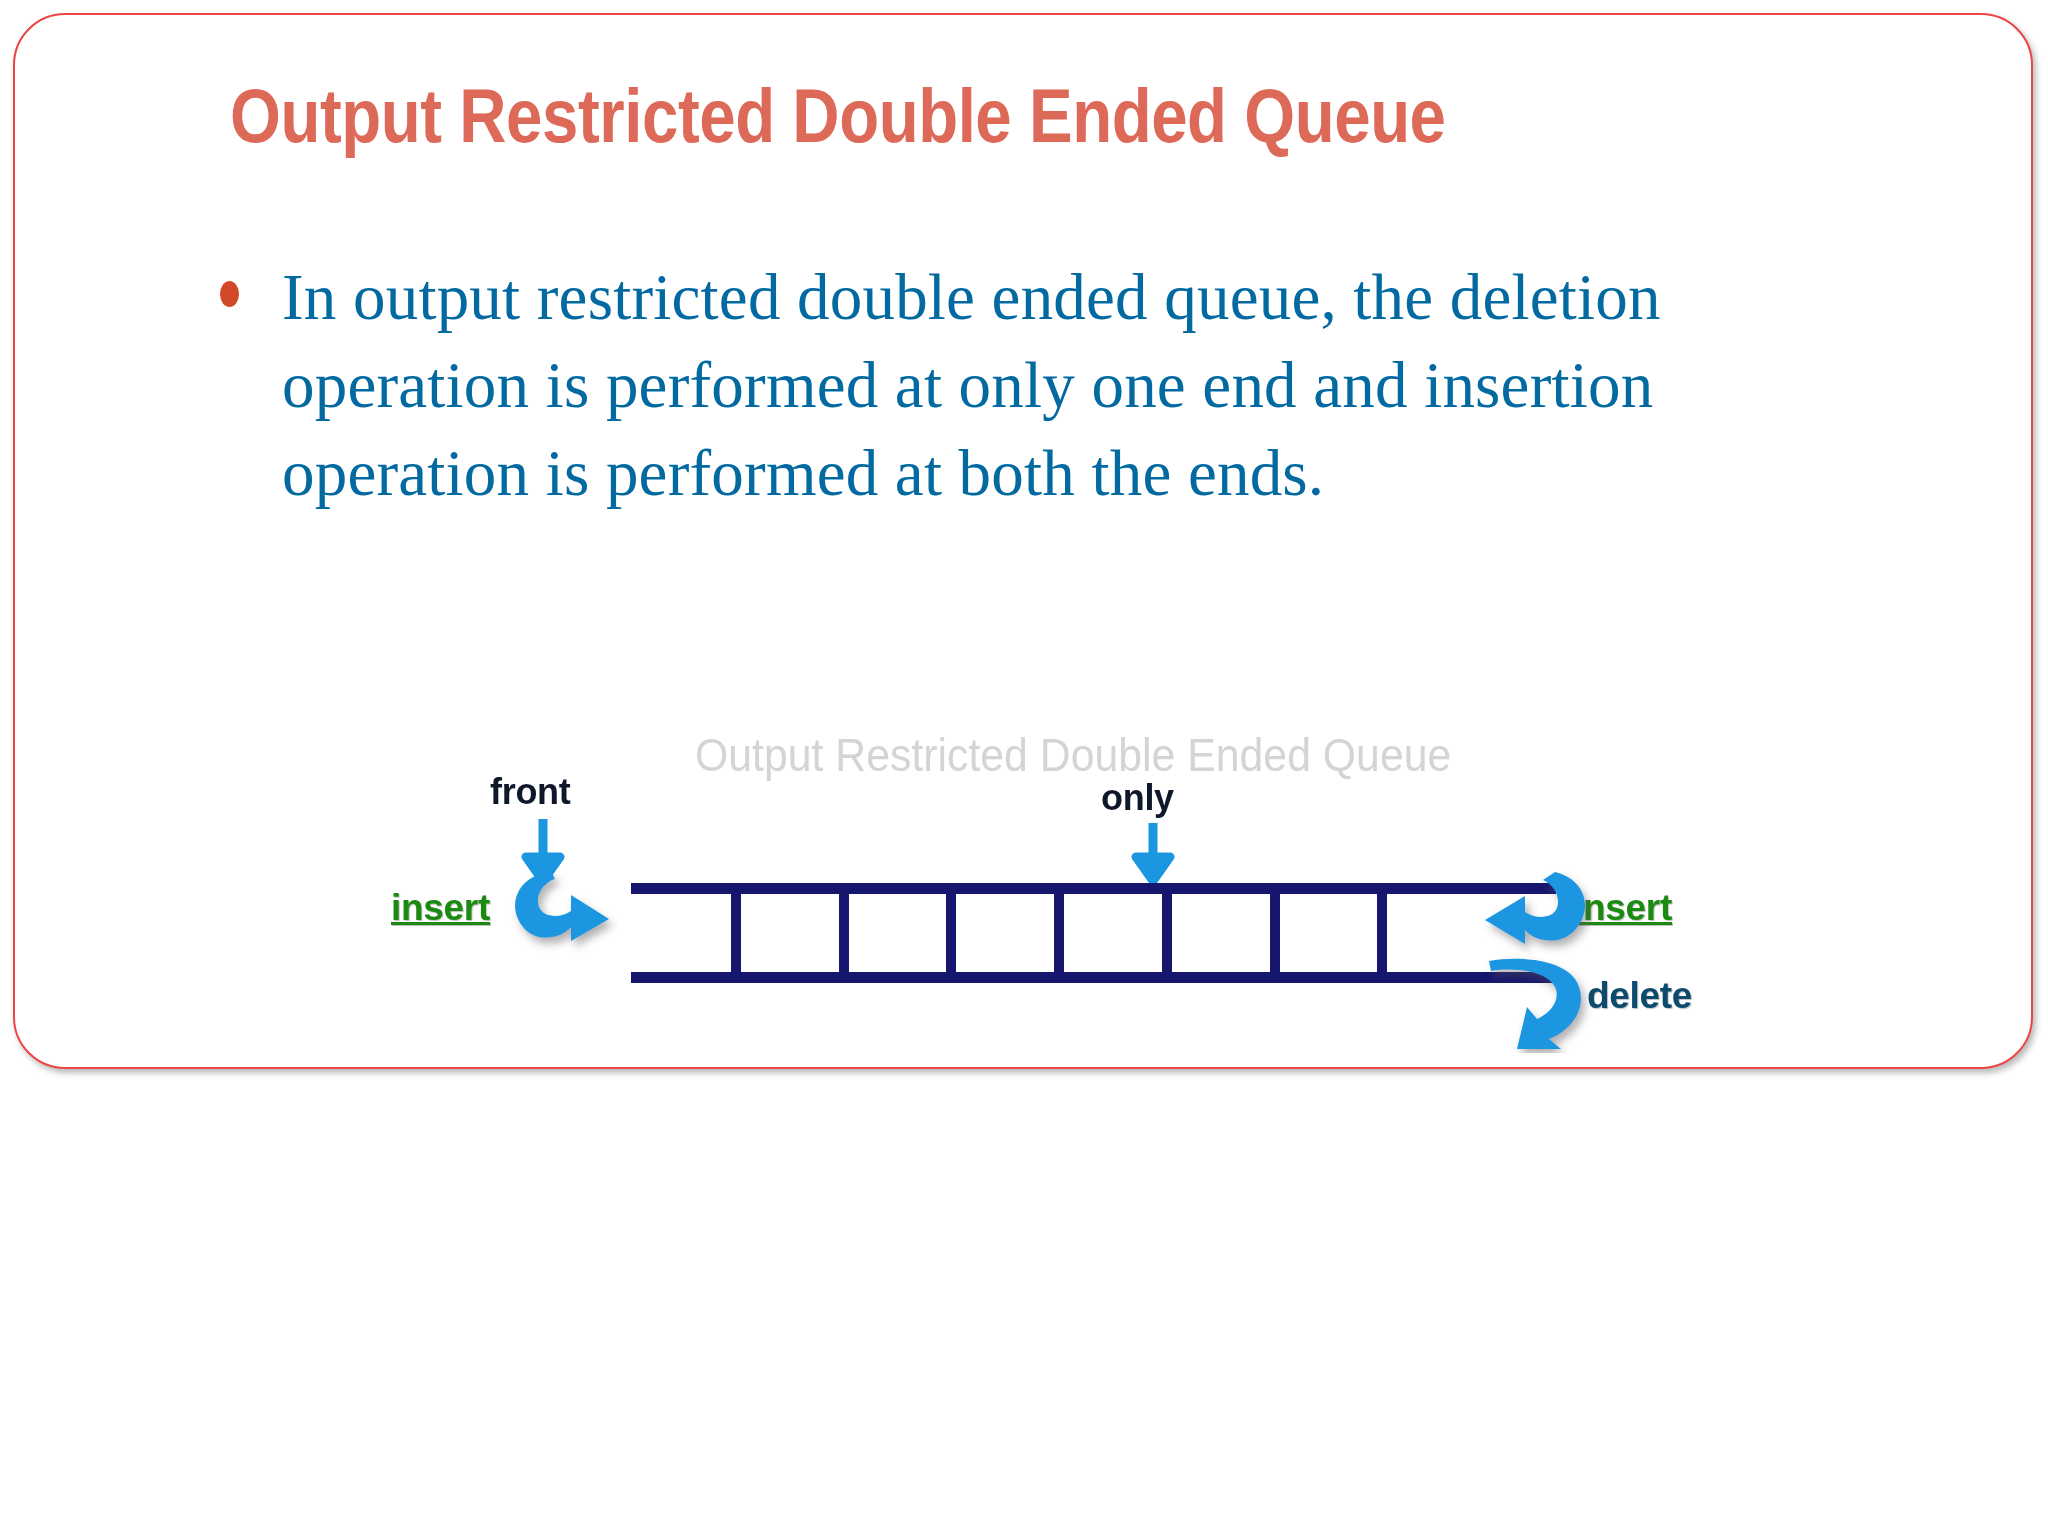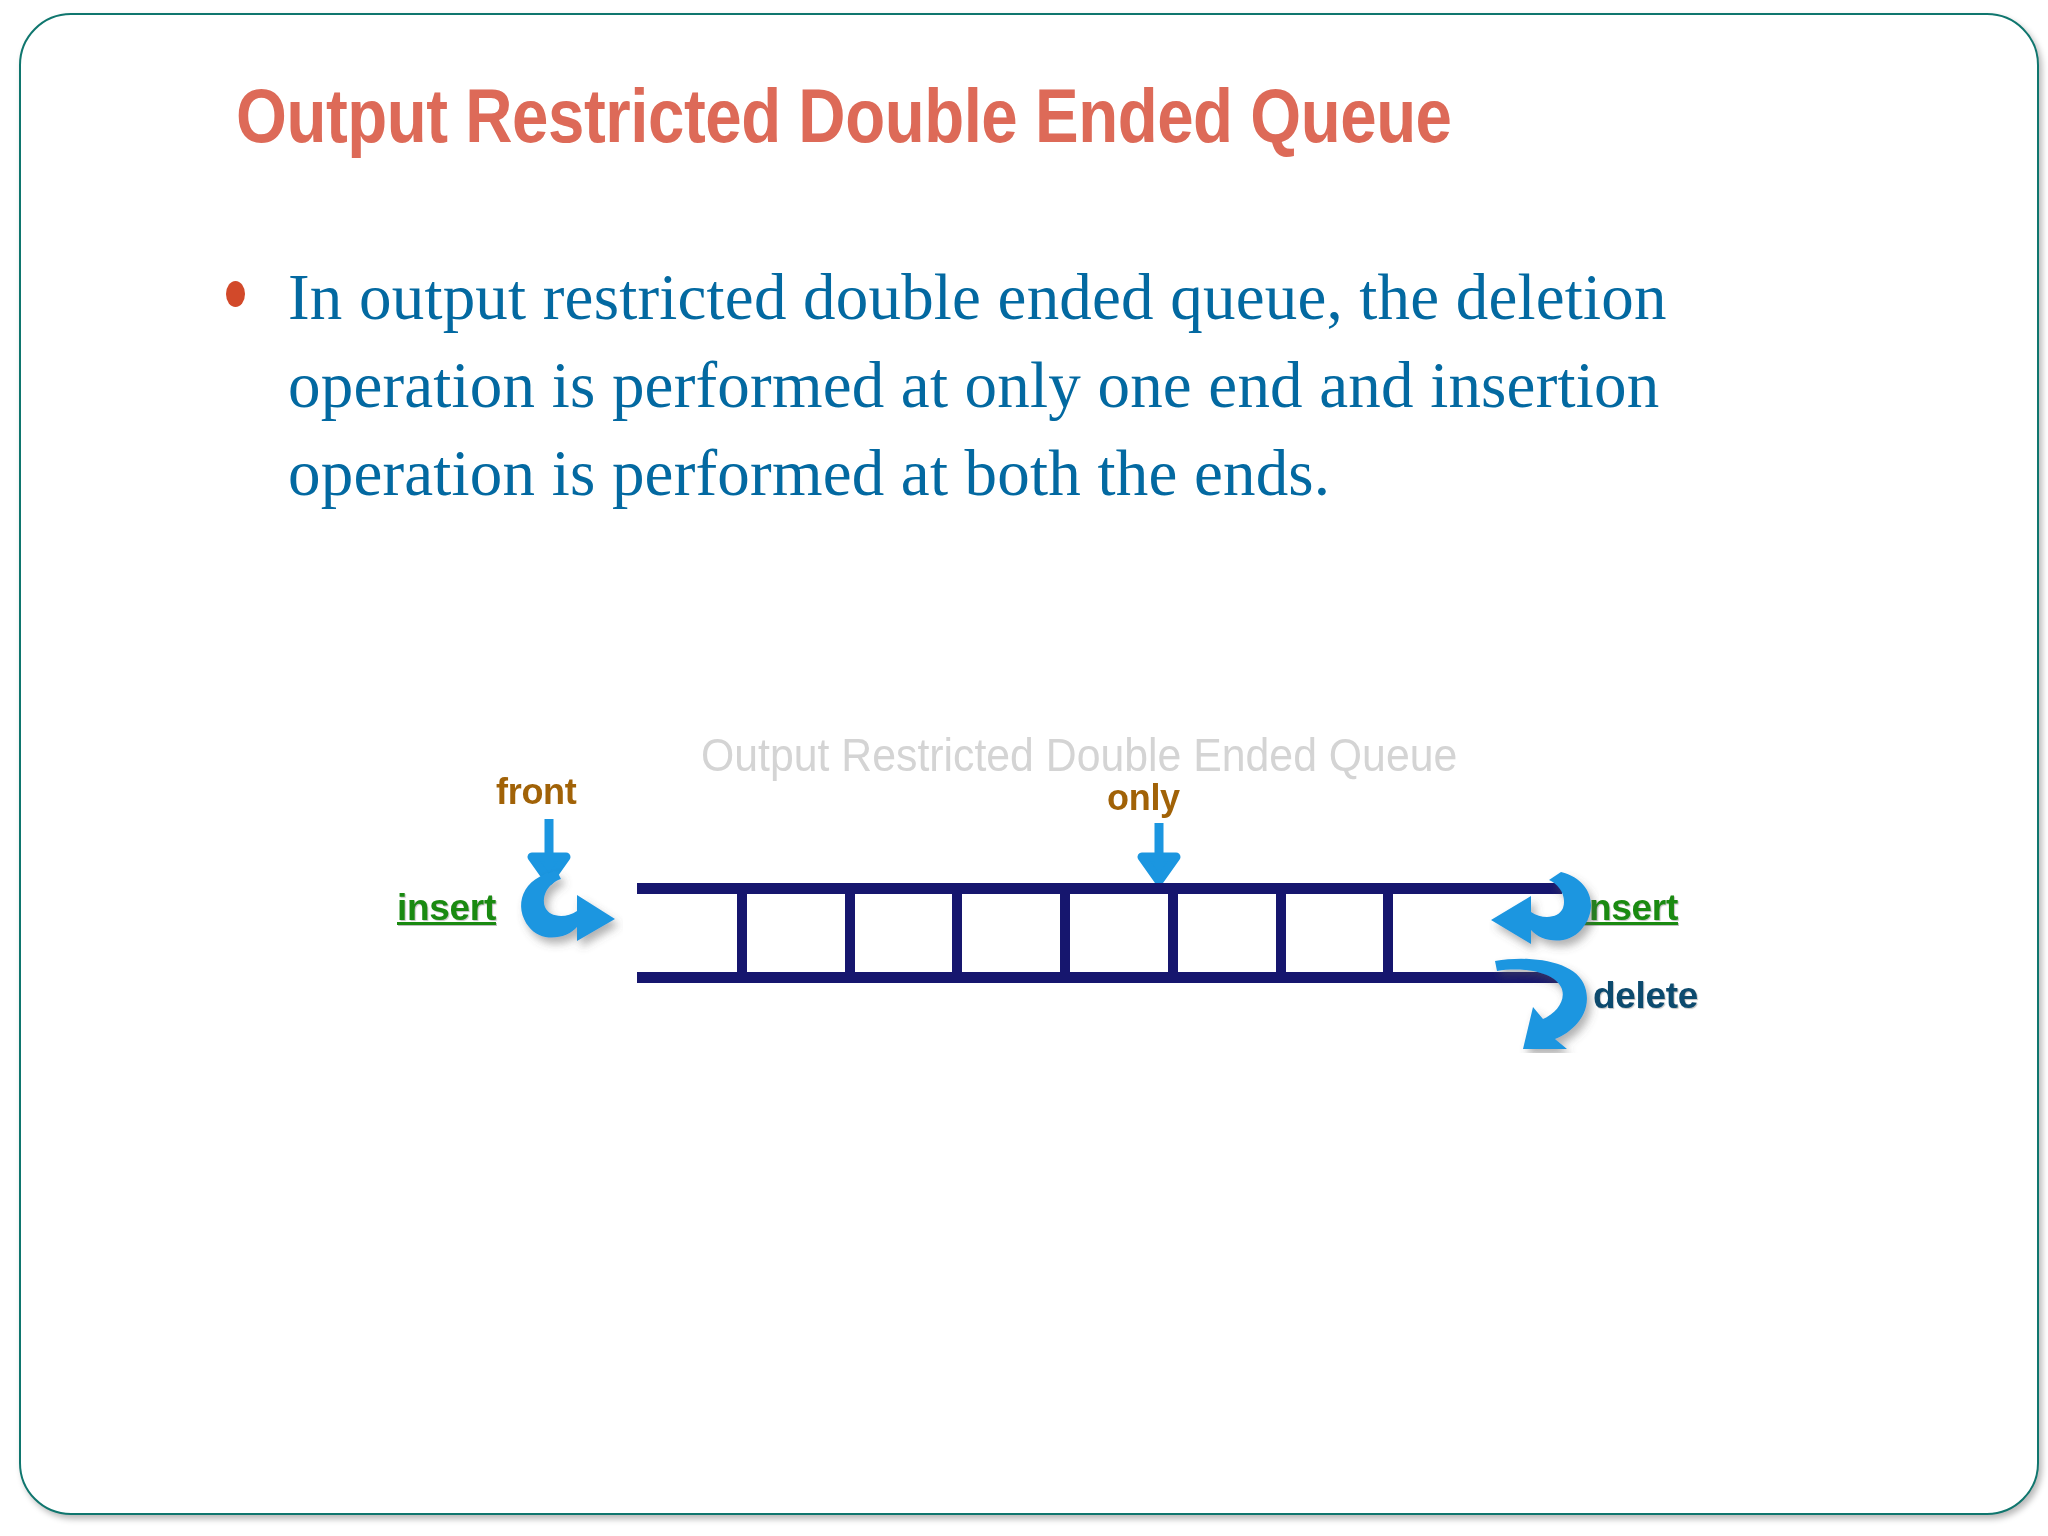--- a/index.html
+++ b/index.html
@@ -10,27 +10,27 @@
   body {
     width: 2048px;
     height: 1536px;
     font-family: "Liberation Sans", sans-serif;
     overflow: hidden;
   }
 
   
   #slide {
     position: absolute;
-    left: 19px;
+    left: 13px;
     top: 13px;
     width: 2020px;
-    height: 1502px;
+    height: 1056px;
     box-sizing: border-box;
     background: #ffffff;
-    border: 2px solid #0f766e;
+    border: 2px solid #ef4444;
     border-radius: 52px;
     box-shadow: 3px 4px 6px rgba(0,0,0,0.28);
   }
 
   
   #title {
     position: absolute;
     left: 215px;
     top: 58px;
     width: 1620px;
@@ -95,21 +95,21 @@
     transform: scaleX(0.93);
     transform-origin: left center;
   }
 
   
   .ptr-label {
     position: absolute;
     font-family: "Liberation Sans", sans-serif;
     font-size: 36px;
     font-weight: 700;
-    color: #a16207;
+    color: #0f172a;
     white-space: nowrap;
     letter-spacing: -0.3px;
   }
   #front-label { left: 95px;  top: 56px; }
   #rear-label  { left: 706px; top: 62px; }
 
   .ptr-arrow { position: absolute; }
   #front-arrow { left: 125px; top: 104px; }
   #rear-arrow  { left: 735px; top: 108px; }
 

